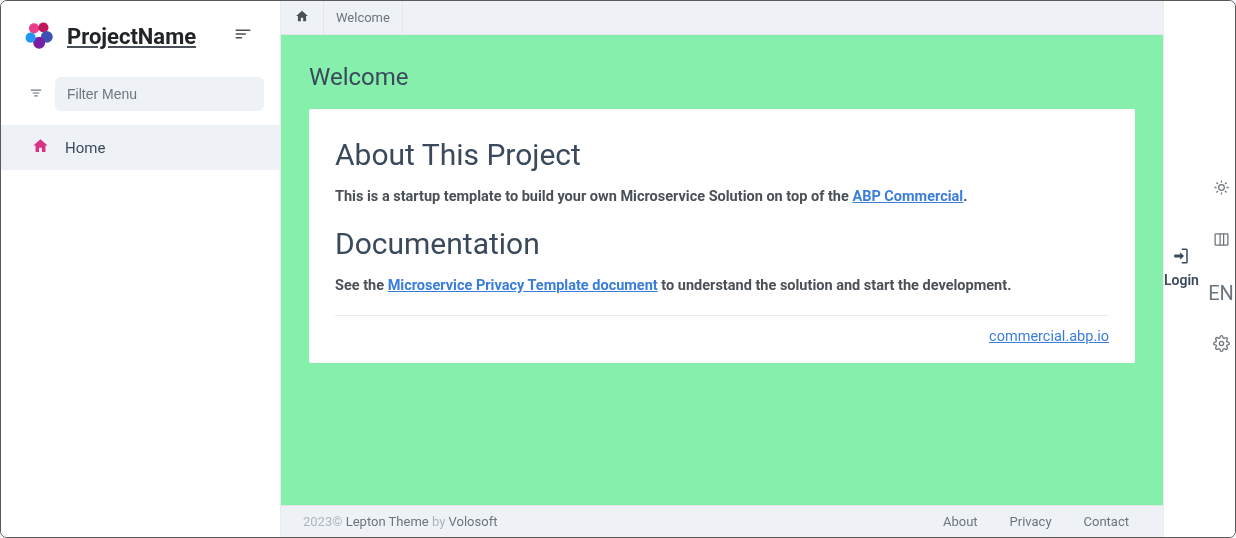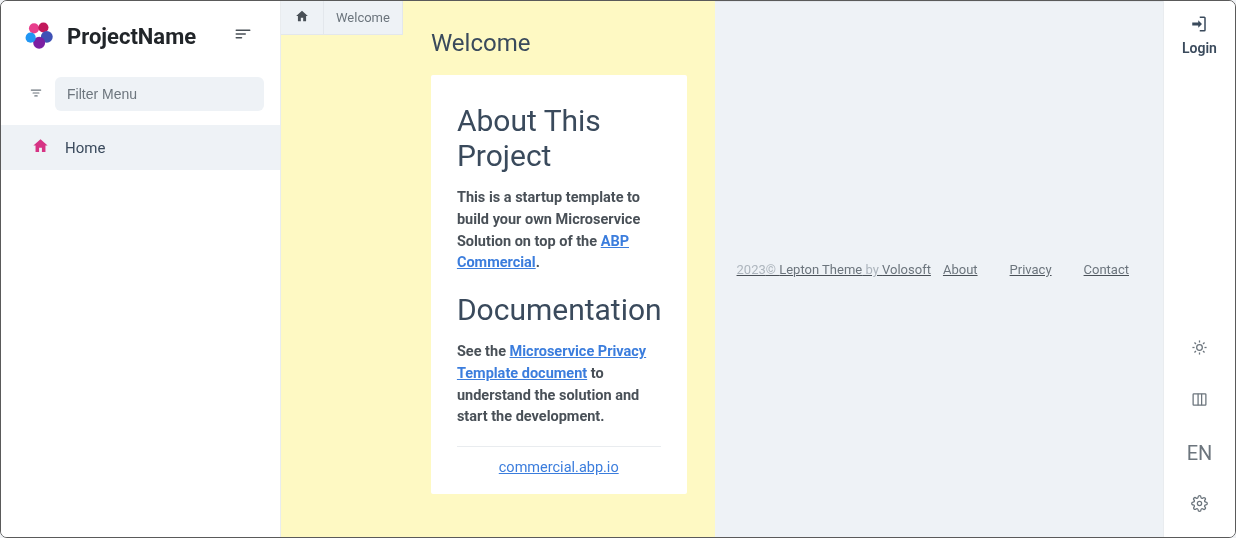--- a/index.html
+++ b/index.html
@@ -1,50 +1,50 @@
 <!DOCTYPE html>
 <html><head>
   <meta charset="utf-8">
   <style>
     *{margin:0;padding:0;box-sizing:border-box;}
     body{font-family:-apple-system,BlinkMacSystemFont,'Segoe UI',Roboto,Arial,sans-serif;background:#f0f2f5;color:#495057;}
     .app{display:flex;width:1236px;height:538px;background:#fff;border:1px solid #5a5a5a;border-radius:7px;overflow:hidden;position:relative;}
     .sidebar{width:280px;background:#fff;border-right:1px solid #e9ecef;display:flex;flex-direction:column;}
-    .brand{display:flex;align-items:center;justify-content:space-between;padding:18px 22px 18px 22px;}
+    .brand{display:flex;align-items:center;justify-content:space-between;padding:18px 22px 18px 22px;text-decoration:underline;}
     .logo-wrap{display:flex;align-items:center;gap:10px;}
     .logo{width:34px;height:34px;position:relative;}
     .logo svg{width:100%;height:100%;}
     .brand-text{font-size:22px;font-weight:700;color:#212529;}
     .menu-toggle{color:#495057;cursor:pointer;padding:6px;}
     .filter-row{display:flex;align-items:center;gap:12px;padding:6px 16px 14px 28px;}
     .filter-icon{color:#6c757d;cursor:pointer;}
     .filter-input{flex:1;background:#eef2f6;border:none;border-radius:6px;padding:9px 12px;font-size:14px;color:#c2410c;outline:none;}
     .filter-input::placeholder{color:#6c757d;}
     .nav-item{display:flex;align-items:center;gap:16px;padding:12px 28px;cursor:pointer;background:#eef2f6;border-left:3px solid transparent;}
     .nav-item .home-ico{color:#d63384;}
     .nav-item-label{color:#3a4a5c;font-size:15px;}
-    .main{flex:1;display:flex;background:#fef9c3;}
+    .main{flex:1;display:flex;flex-direction:column;background:#86efac;}
     .breadcrumb-bar{display:flex;align-items:stretch;background:#eef2f6;height:34px;border-bottom:1px solid #e3e7ec;}
     .crumb{display:flex;align-items:center;padding:0 12px;border-right:1px solid #e3e7ec;color:#6c757d;font-size:13px;cursor:pointer;}
     .crumb.home{padding:0 14px;}
     .content{flex:1;padding:28px 28px 10px 28px;overflow:auto;}
     .page-title{font-size:24px;font-weight:400;color:#3a4a5c;margin-bottom:18px;}
     .card{background:#fff;border-radius:2px;padding:22px 26px 18px 26px;}
     .card h2{font-size:30px;font-weight:400;color:#3a4a5c;margin-bottom:14px;margin-top:6px;}
     .card p{font-size:14.5px;color:#495057;margin-bottom:18px;line-height:1.5;font-weight:bold;}
     .card a{color:#3b7ddd;text-decoration:underline;}
     .card-divider{border:none;border-top:1px solid #e9ecef;margin:14px 0 10px 0;}
-    .card-footer-link{text-align:center;}
+    .card-footer-link{text-align:right;}
     .card-footer-link a{color:#3b7ddd;font-size:14.5px;}
-    .footer{display:flex;align-items:center;justify-content:space-between;padding:8px 22px;background:#eef2f6;border-top:1px solid #e3e7ec;font-size:13px;text-decoration:underline;}
+    .footer{display:flex;align-items:center;justify-content:space-between;padding:8px 22px;background:#eef2f6;border-top:1px solid #e3e7ec;font-size:13px;}
     .footer-left{color:#adb5bd;}
     .footer-left .strong{color:#6c757d;}
     .footer-links{display:flex;gap:8px;}
     .footer-links a{color:#6c757d;text-decoration:none;padding:0 12px;text-align:right;}
-    .rightbar{width:72px;background:#fff;border-left:1px solid #e9ecef;display:flex;flex-direction:column;align-items:center;justify-content:space-between;padding:14px 0 18px 0;}
+    .rightbar{width:72px;background:#fff;border-left:1px solid #e9ecef;display:flex;flex-direction:row;align-items:center;justify-content:space-between;padding:14px 0 18px 0;}
     .login-btn{display:flex;flex-direction:column;align-items:center;gap:4px;color:#3a4a5c;cursor:pointer;font-size:14px;font-weight:600;}
     .login-btn svg{width:18px;height:18px;}
     .rb-bottom{display:flex;flex-direction:column;gap:24px;align-items:center;}
     .rb-item{color:#6c757d;cursor:pointer;font-size:20px;display:flex;align-items:center;justify-content:center;width:28px;height:28px;}
     .rb-item svg{width:17px;height:17px;}
   </style>
 </head>
 <body>
 
 <div class="app">

